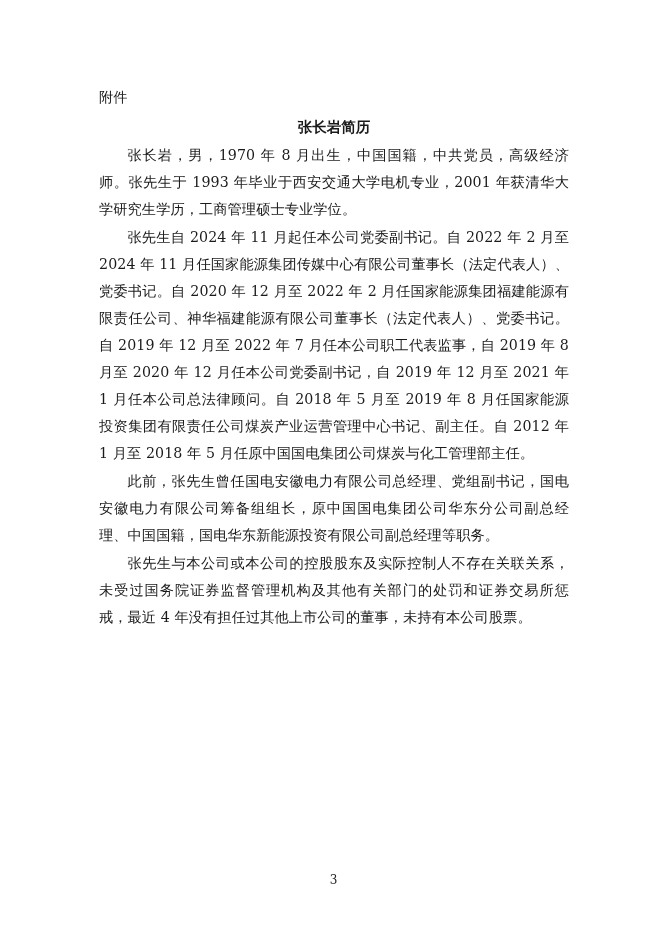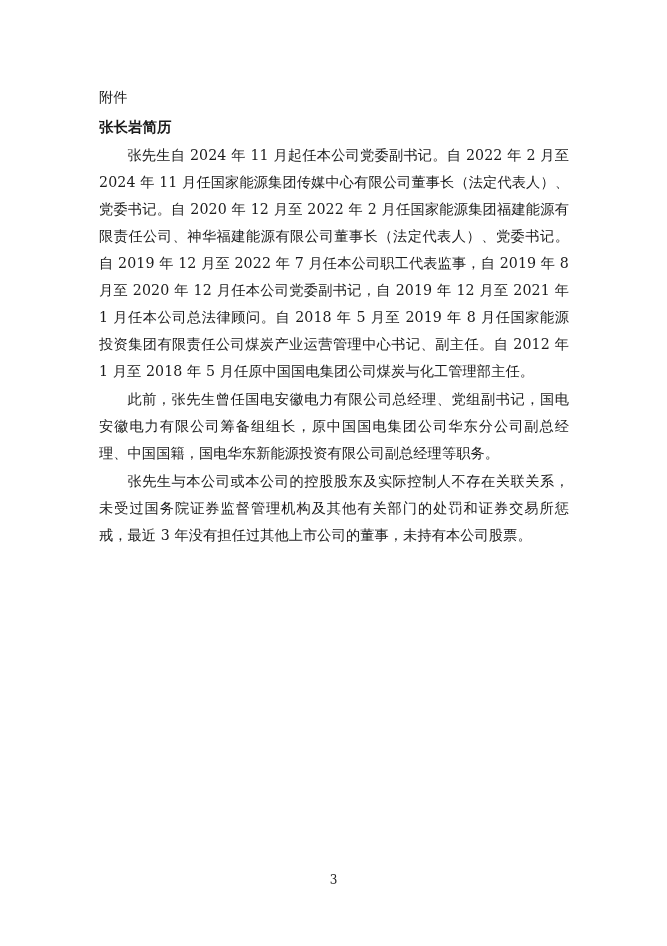--- a/index.html
+++ b/index.html
@@ -8,35 +8,36 @@
       font-family: "DejaVu Serif", "Liberation Serif", serif;
       color: #1a1a1a;
     }
     .page { position: absolute; left: 0; top: 0; width: 667px; height: 946px; background: #fff; }
     .content {
       position: absolute; left: 99px; top: 86px; width: 470px;
       font-size: 14.2px; line-height: 27px;
     }
     .attach { margin: 0; height: 28px; line-height: 22px; }
     .title {
-      margin: 0; font-weight: bold;
+      margin: 0; text-align: center; font-weight: bold;
       font-family: "DejaVu Sans", "Liberation Sans", sans-serif;
       font-size: 14.5px; height: 28px; line-height: 26px;
     }
     .para { margin: 0 0 1px 0; text-indent: 2em; text-align: justify; letter-spacing: 0.1px; }
     .page-number {
       position: absolute; top: 873px; left: 0; width: 667px; text-align: center;
       font-size: 12px; color: #222;
     }
   </style>
 </head>
 <body>
 
 <div class="page">
   <div class="content">
     <p class="attach">附件</p>
     <h1 class="title">张长岩简历</h1>
+    <p class="para">张长岩，男，1970 年 8 月出生，中国国籍，中共党员，高级经济师。张先生于 1993 年毕业于西安交通大学电机专业，2001 年获清华大学研究生学历，工商管理硕士专业学位。</p>
     <p class="para">张先生自 2024 年 11 月起任本公司党委副书记。自 2022 年 2 月至 2024 年 11 月任国家能源集团传媒中心有限公司董事长（法定代表人）、党委书记。自 2020 年 12 月至 2022 年 2 月任国家能源集团福建能源有限责任公司、神华福建能源有限公司董事长（法定代表人）、党委书记。自 2019 年 12 月至 2022 年 7 月任本公司职工代表监事，自 2019 年 8 月至 2020 年 12 月任本公司党委副书记，自 2019 年 12 月至 2021 年 1 月任本公司总法律顾问。自 2018 年 5 月至 2019 年 8 月任国家能源投资集团有限责任公司煤炭产业运营管理中心书记、副主任。自 2012 年 1 月至 2018 年 5 月任原中国国电集团公司煤炭与化工管理部主任。</p>
     <p class="para">此前，张先生曾任国电安徽电力有限公司总经理、党组副书记，国电安徽电力有限公司筹备组组长，原中国国电集团公司华东分公司副总经理、中国国籍，国电华东新能源投资有限公司副总经理等职务。</p>
-    <p class="para">张先生与本公司或本公司的控股股东及实际控制人不存在关联关系，未受过国务院证券监督管理机构及其他有关部门的处罚和证券交易所惩戒，最近 3 年没有担任过其他上市公司的董事，未持有本公司股票。</p>
+    <p class="para">张先生与本公司或本公司的控股股东及实际控制人不存在关联关系，未受过国务院证券监督管理机构及其他有关部门的处罚和证券交易所惩戒，最近 4 年没有担任过其他上市公司的董事，未持有本公司股票。</p>
   </div>
   <div class="page-number">3</div>
 </div>
 
 </body></html>

